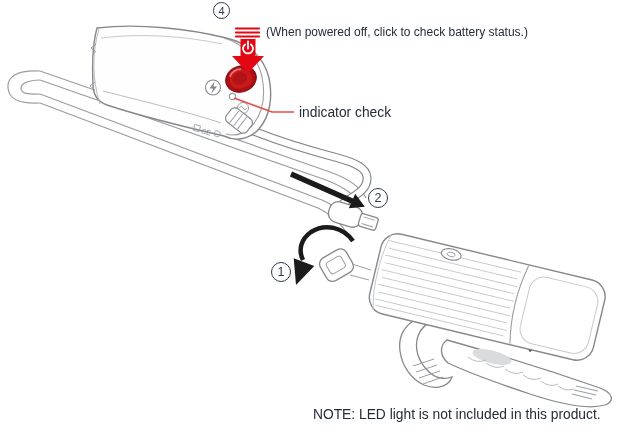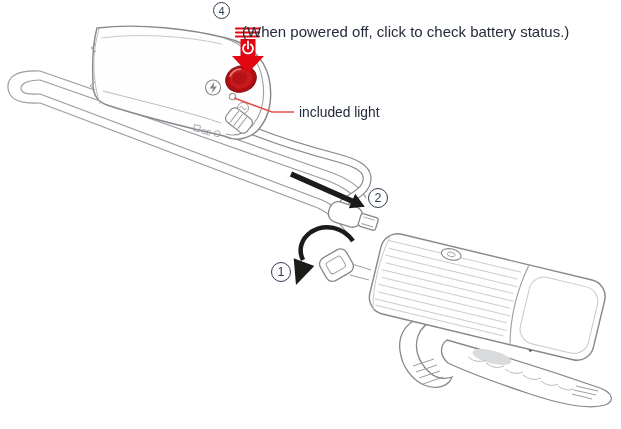--- a/index.html
+++ b/index.html
@@ -11,21 +11,21 @@
   .ann{position:absolute;font-size:14px;line-height:18px;white-space:nowrap;}
   .row{display:flex;align-items:center;gap:6px;}
   .circ{
     display:inline-flex;align-items:center;justify-content:center;
     border:1.4px solid #2f3a50;border-radius:50%;box-sizing:border-box;
     color:#2f3a50;background:#fff;
   }
   .c17{width:17px;height:17px;font-size:11px;}
   .c20{width:20px;height:20px;font-size:12.5px;}
   #step4-annotation{left:213px;top:2px;}
-  #step4-sub{left:242px;top:23px;font-size:15px;}
+  #step4-sub{left:266px;top:23px;font-size:12px;}
   #indicator-label{left:299px;top:104px;font-size:13.8px;}
   #step2-marker{left:368px;top:188px;}
   #step1-marker{left:271px;top:262px;}
   #note-text{left:313px;top:406px;font-size:13.8px;}
 </style>
 </head>
 <body>
 
 <div class="page">
 
@@ -165,24 +165,25 @@
 
   <path d="M234,98 L272,112 L294,112" fill="none" stroke="#e2524d" stroke-width="1.6"></path>
 </svg>
 
   <div class="ann row" id="step4-annotation">
     <span class="circ c17">4</span>
   </div>
 
   <div class="ann" id="step4-sub">(When powered off, click to check battery status.)</div>
 
-  <div class="ann" id="indicator-label">included light</div>
+  <div class="ann" id="indicator-label">indicator check</div>
 
   <div class="ann" id="step2-marker">
     <span class="circ c20">2</span>
   </div>
 
   <div class="ann" id="step1-marker">
     <span class="circ c20">1</span>
   </div>
 
+  <div class="ann" id="note-text">NOTE: LED light is not included in this product.</div>
 
 </div>
 
 </body></html>

